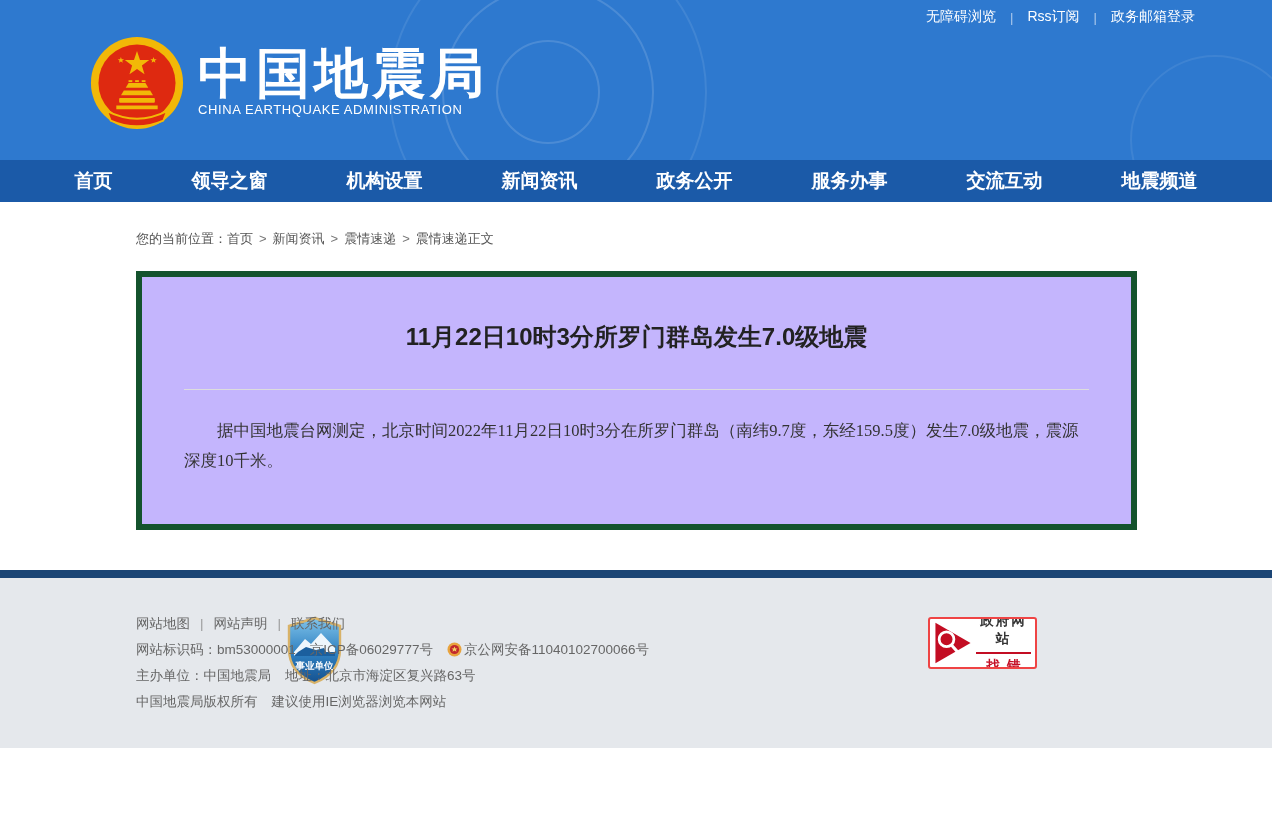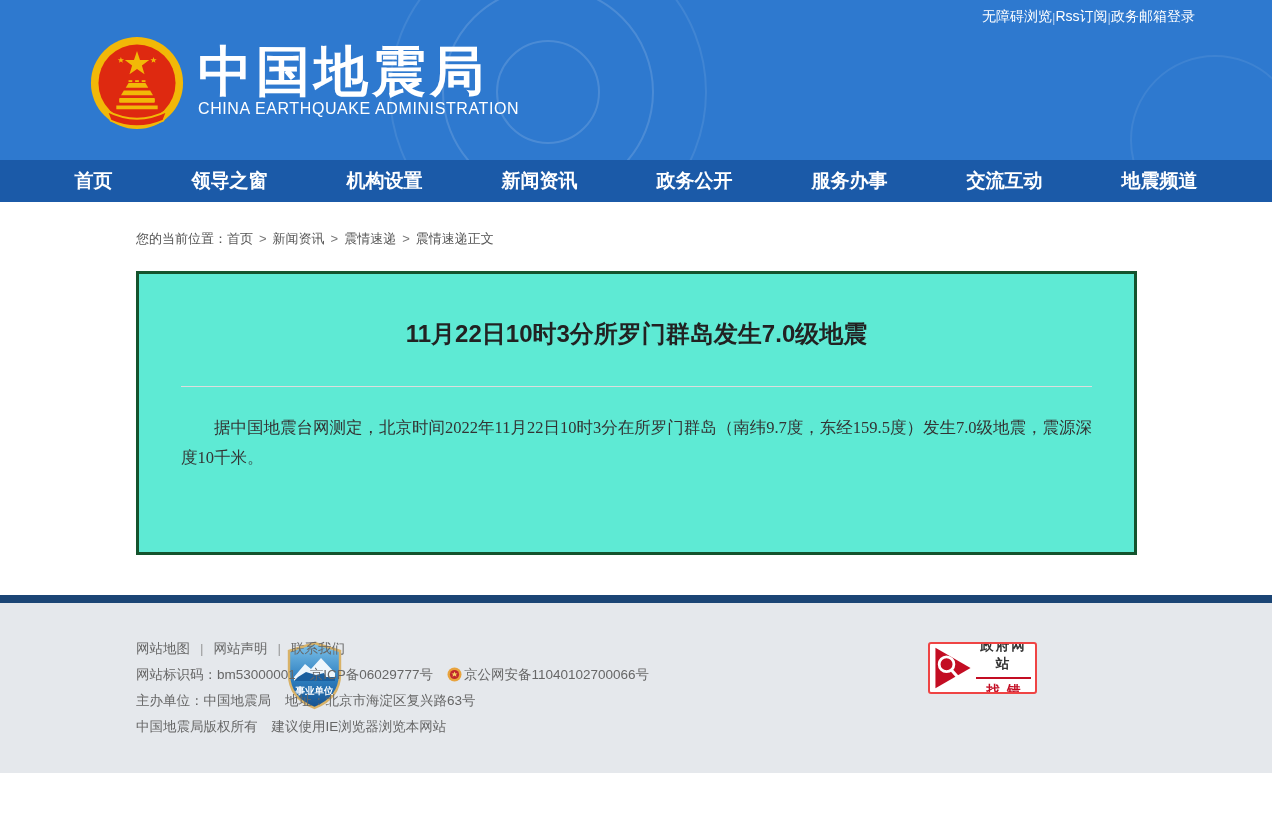--- a/index.html
+++ b/index.html
@@ -9,43 +9,43 @@
 
   
   .header { position:relative; width:1272px; height:160px; background:#2e79cf; overflow:hidden; }
   .hdr-circles { position:absolute; left:548px; top:92px; }
   .hdr-circles .ring { position:absolute; border:2px solid rgba(255,255,255,0.14); border-radius:50%; transform:translate(-50%,-50%); }
   .ring.r1 { width:104px; height:104px; }
   .ring.r2 { width:212px; height:212px; }
   .ring.r3 { width:318px; height:318px; border-color:rgba(255,255,255,0.09); }
   .hdr-circle-right { position:absolute; left:1215px; top:140px; width:170px; height:170px; border:2px solid rgba(255,255,255,0.08); border-radius:50%; transform:translate(-50%,-50%); }
 
-  .topbar { position:absolute; top:8px; right:77px; display:flex; align-items:center; z-index:5; }
+  .topbar { position:absolute; top:8px; right:77px; display:flex; align-items:center; gap:14px; z-index:5; }
   .topbar a { color:#fff; font-size:14px; text-decoration:none; }
   .topbar .sep { color:rgba(255,255,255,0.6); font-size:13px; }
 
   .brand { position:absolute; left:90px; top:36px; display:flex; align-items:center; z-index:5; }
   .emblem { width:94px; height:94px; flex:0 0 94px; }
   .brand-text { margin-left:14px; }
   .brand-title { color:#fff; font-size:54px; font-weight:bold; letter-spacing:4px; line-height:46px; }
-  .brand-sub { color:#fff; font-size:16px; letter-spacing:0.6px; margin-top:6px; }
+  .brand-sub { color:#fff; font-size:13px; letter-spacing:0.6px; margin-top:6px; }
 
   
   .nav { width:1272px; height:42px; background:#1b5aa8; display:flex; align-items:center;
          justify-content:space-around; padding:0 35px; }
   .nav a { color:#fff; font-size:19px; font-weight:bold; text-decoration:none; line-height:42px; }
 
   
   .crumb-row { padding:28px 0 0 136px; font-size:13px; color:#555; }
   .crumb-row a { color:#555; text-decoration:none; }
   .crumb-row .csep { margin:0 6px; color:#777; }
 
   
-  .article-box { width:1001px; margin:23px 0 0 136px; border:3px solid #14532d; background:#5eead4;
-                 padding:44px 42px 79px 42px; }
+  .article-box { width:1001px; margin:23px 0 0 136px; border:6px solid #14532d; background:#c4b5fd;
+                 padding:44px 42px 48px 42px; }
   .article-title { text-align:center; font-size:24px; font-weight:bold; color:#222; line-height:32px; }
   .article-hr { border:none; border-top:1px solid #ddd; margin:36px 0 0 0; }
   .article-body { margin-top:26px; font-size:16.5px; color:#333; line-height:30px; text-indent:2em;
                   font-family:"Liberation Serif","DejaVu Serif",serif; }
 
   
   .footer-bar { width:1272px; height:8px; background:#1b4575; margin-top:40px; }
   .footer { width:1272px; height:170px; background:#e5e8ec; position:relative; }
   .footer-inner { position:relative; width:1001px; margin-left:136px; height:100%; }
 

